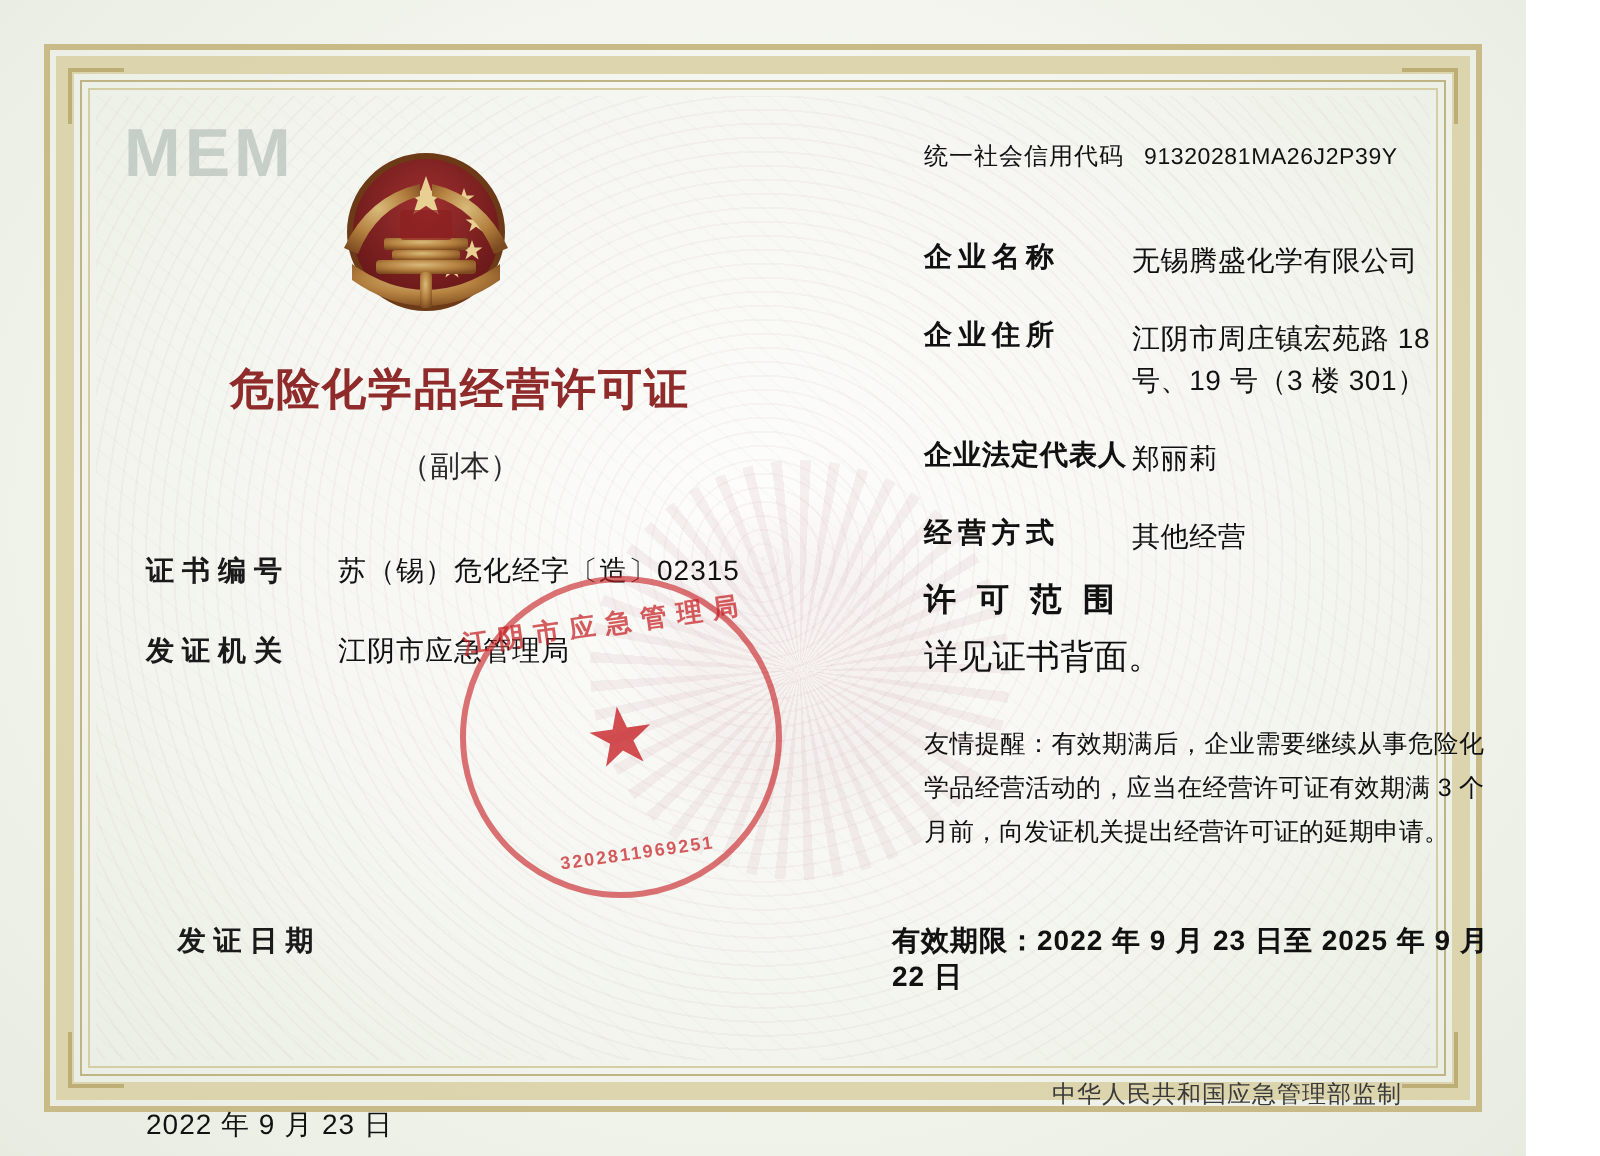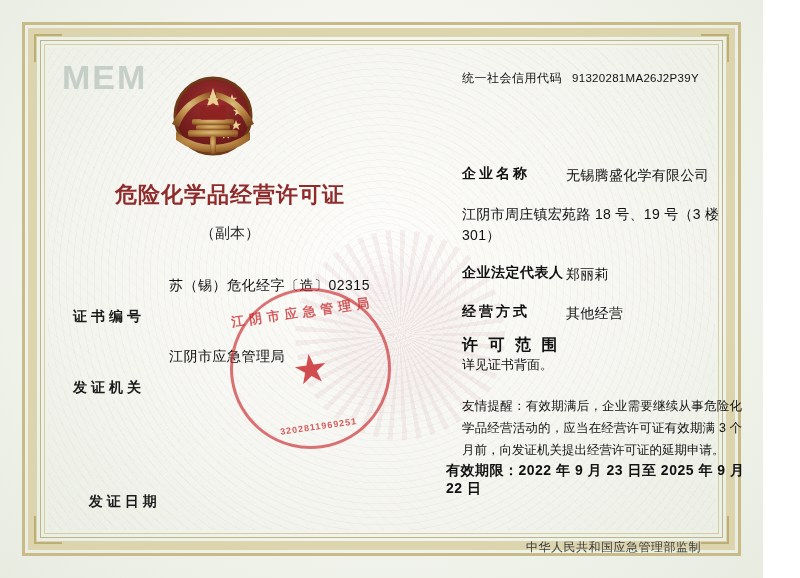--- a/index.html
+++ b/index.html
@@ -125,21 +125,20 @@
     margin-bottom: 22px;
     font-size: 14px;
     color: #111;
   }
   .field-label {
     width: 96px;
     flex: 0 0 96px;
     letter-spacing: 4px;
     font-weight: bold;
     color: #1a1a1a;
-    margin-top: 31px;
   }
   .field-value {
     flex: 1;
     color: #111;
     letter-spacing: 0.5px;
   }
 
   .issue-date-row {
     position: absolute;
     left: 73px;
@@ -197,21 +196,21 @@
     position: absolute;
     left: 462px;
     top: 70px;
     width: 280px;
   }
   .credit-code-row {
     display: flex;
     align-items: baseline;
     font-size: 12px;
     color: #111;
-    margin-bottom: 78px;
+    margin-bottom: 33px;
   }
   .credit-code-label { letter-spacing: 0.5px; }
   .credit-code-value { margin-left: 10px; letter-spacing: 0.3px; font-size: 11.5px; }
 
   .r-row {
     display: flex;
     align-items: flex-start;
     margin-bottom: 17px;
     font-size: 14px;
     color: #111;
@@ -228,21 +227,22 @@
     flex: 1;
     line-height: 1.55;
     letter-spacing: 0.3px;
   }
 
   .scope-block {
     margin-top: -6px;
     margin-bottom: 22px;
   }
   .scope-note {
-    font-size: 13px;
+    margin-top: 6px;
+    font-size: 17px;
     color: #111;
   }
 
   .reminder {
     font-size: 12.5px;
     line-height: 1.75;
     color: #111;
     text-align: justify;
     margin-top: 18px;
   }
@@ -362,20 +362,21 @@
       <div class="credit-code-label">统一社会信用代码</div>
       <div class="credit-code-value">91320281MA26J2P39Y</div>
     </div>
 
     <div class="r-row">
       <div class="r-label">企业名称</div>
       <div class="r-value">无锡腾盛化学有限公司</div>
     </div>
 
     <div class="r-row">
+      <div class="r-label">企业住所</div>
       <div class="r-value">江阴市周庄镇宏苑路 18 号、19 号（3 楼 301）</div>
     </div>
 
     <div class="r-row">
       <div class="r-label wide">企业法定代表人</div>
       <div class="r-value">郑丽莉</div>
     </div>
 
     <div class="r-row">
       <div class="r-label">经营方式</div>

